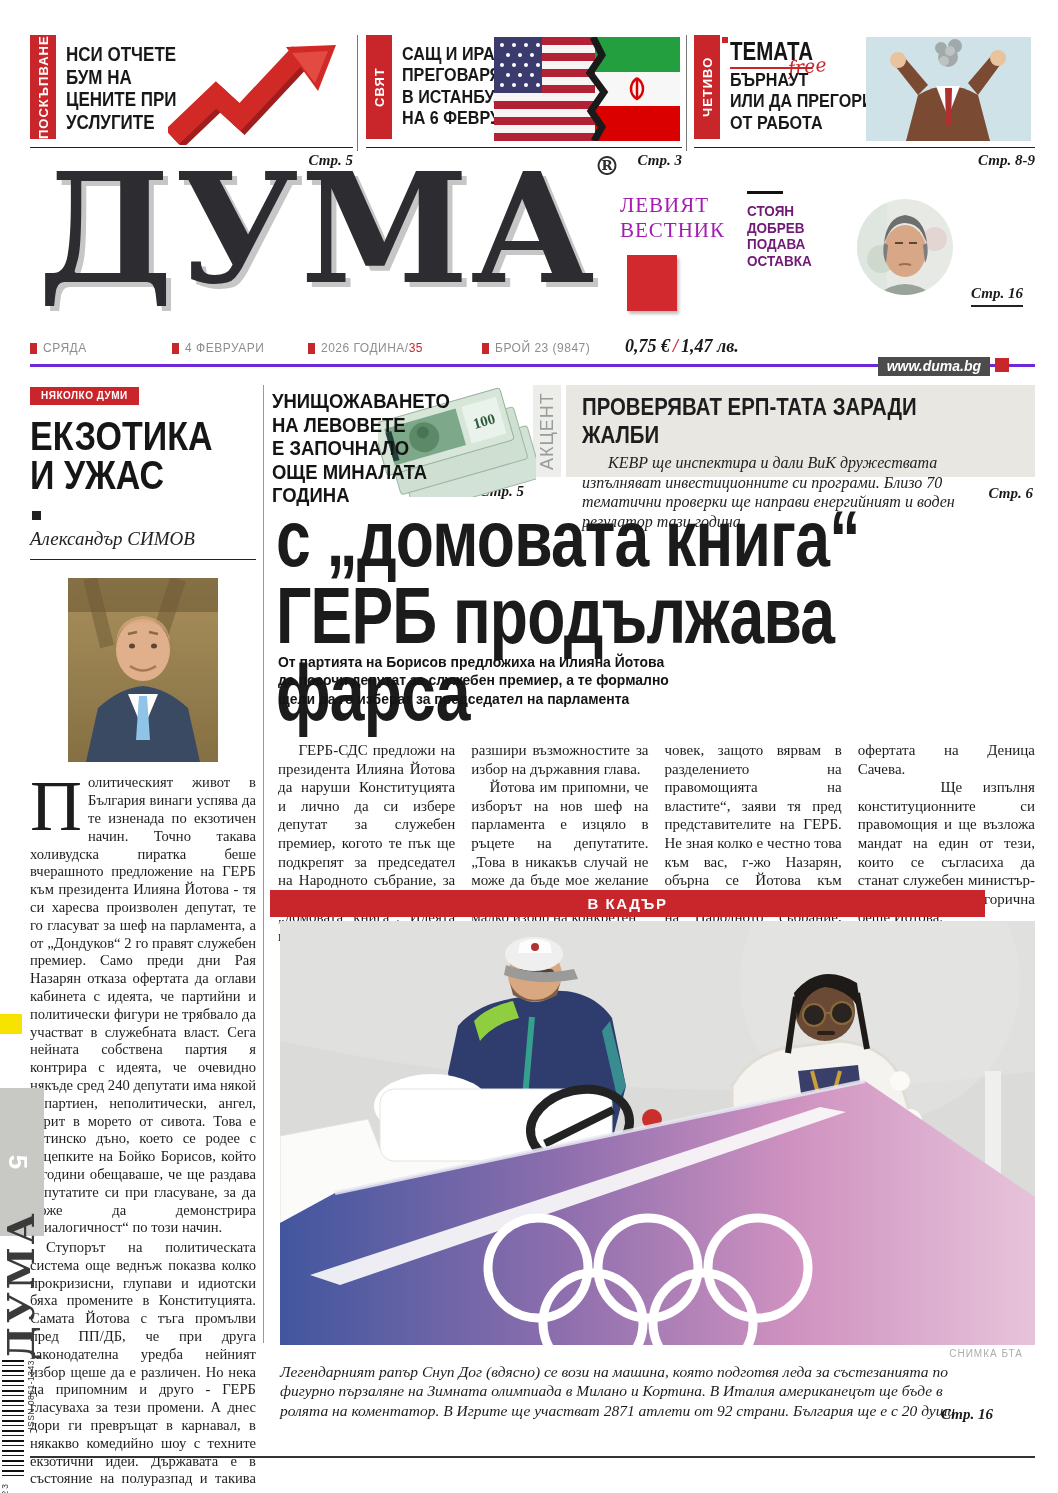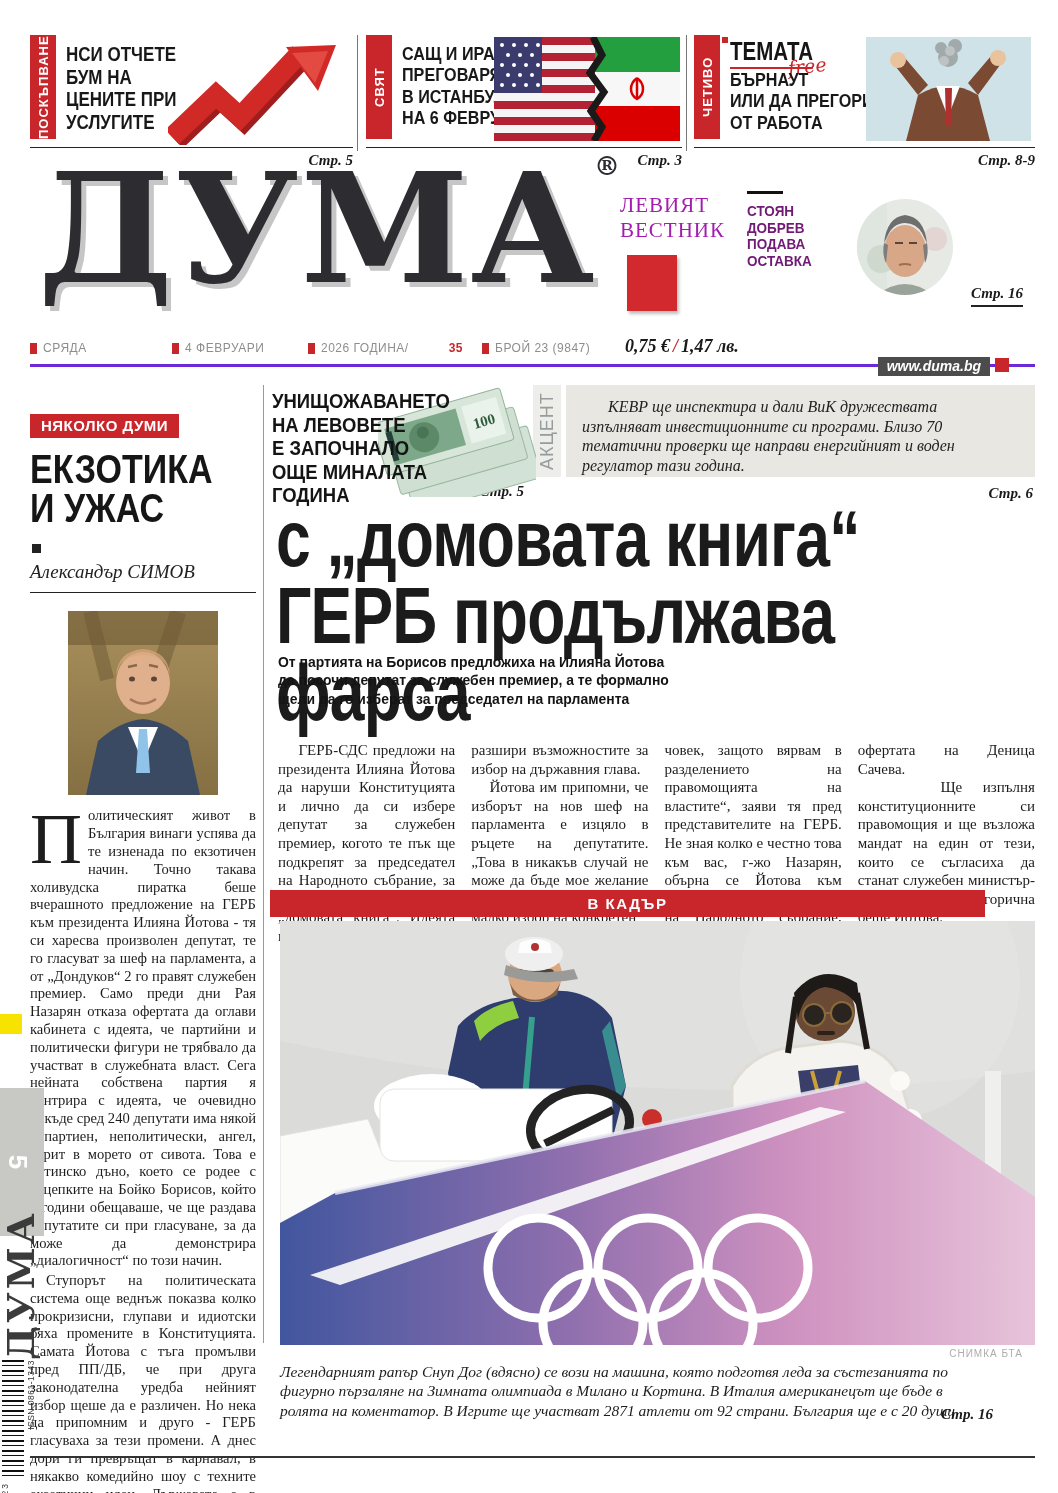--- a/index.html
+++ b/index.html
@@ -41,31 +41,31 @@
   .side-teaser { position:absolute; left:715px; top:0; width:290px; height:140px; }
   .side-rule { position:absolute; left:2px; top:8px; width:36px; height:3px; background:#111; }
   .side-head { position:absolute; left:2px; top:20px; font-weight:bold; font-size:15px; line-height:1.1; color:#701a75; }
   .dobrev-photo { position:absolute; left:112px; top:16px; width:96px; height:96px; border-radius:50%; overflow:hidden; }
   .side-page { position:absolute; left:226px; top:102px; border-bottom:2px solid #222; padding-bottom:3px; }
 
   
   .datebar { position:absolute; left:30px; top:338px; width:1005px; height:22px; font-size:12px; color:#8e8e8e; }
   .db-item { position:absolute; top:3px; display:flex; align-items:center; gap:6px; letter-spacing:.5px; }
   .db-sq { width:7px; height:11px; background:#c9262c; flex:none; }
-  .db-red { color:#c9262c; font-weight:bold;margin-left:40px; }
+  .db-red { color:#c9262c; font-weight:normal; }
   .price { position:absolute; left:595px; top:-2px; font-family:"Liberation Serif", serif; font-weight:bold; font-style:italic; font-size:18px; color:#1a1a1a; }
   .price .sep { color:#c9262c; padding:0 3px; }
   .datebar-rule { position:absolute; left:30px; top:364px; width:1005px; height:3px; background:#6d28d9; }
   .site-box { position:absolute; right:45px; top:-7px; background:#4c4c4c; color:#fff; font-weight:bold; font-style:italic; font-size:14px; padding:1px 9px 2px; }
   .site-sq { position:absolute; right:26px; top:-6px; width:14px; height:14px; background:#c9262c; }
 
   
   .vdivider { position:absolute; left:263px; top:385px; width:1px; height:958px; background:#999; }
   .sidebar { position:absolute; left:30px; top:385px; width:226px; }
-  .kicker { display:inline-block; background:#c9262c; color:#fff; font-weight:bold; font-size:15px; padding:3px 11px 4px; letter-spacing:.5px;margin-top:29px; }
+  .kicker { display:inline-block; background:#c9262c; color:#fff; font-weight:bold; font-size:10px; padding:3px 11px 4px; letter-spacing:.5px; }
   .op-title { margin-top:12px; font-weight:bold; font-size:40px; line-height:.98; color:#161616; }
   .op-bullet { width:9px; height:9px; background:#222; margin:16px 0 8px 2px; }
   .op-author { font-family:"Liberation Serif", serif; font-style:italic; font-size:19px; color:#222; }
   .op-rule { border-top:1.5px solid #222; margin-top:9px; }
   .author-photo { width:150px; height:184px; margin:18px auto 12px; display:block; }
   .op-body { font-family:"Liberation Serif", serif; font-size:14.6px; line-height:1.22; text-align:justify; color:#1d1d1d; }
   .op-body .drop { float:left; font-size:72px; line-height:.8; padding:4px 6px 0 0; font-family:"Liberation Serif", serif; }
   .op-p2 { text-indent:16px; margin-top:2px; }
 
   
@@ -340,20 +340,21 @@
       </svg>
       <div class="money-head"><span class="cond preline" style="transform:scaleX(.88);">УНИЩОЖАВАНЕТО
 НА ЛЕВОВЕТЕ
 Е ЗАПОЧНАЛО
 ОЩЕ МИНАЛАТА ГОДИНА</span></div>
       <div class="money-page pageref">Стр. 5</div>
     </div>
 
     <div class="akcent-label">АКЦЕНТ</div>
     <div class="akcent-box">
+      <div class="akcent-head"><span class="cond">ПРОВЕРЯВАТ ЕРП-ТАТА ЗАРАДИ ЖАЛБИ</span></div>
       <div class="akcent-text">КЕВР ще инспектира и дали ВиК дружествата изпълняват инвестиционните си програми. Близо 70 тематични проверки ще направи енергийният и воден регулатор тази година.</div>
     </div>
     <div class="akcent-page pageref">Стр. 6</div>
 
     <div class="lead-head">
       <div><span class="cond">с „домовата книга“</span></div>
       <div><span class="cond">ГЕРБ продължава фарса</span></div>
     </div>
     <div class="lead-sub"><span class="cond preline" style="transform:scaleX(.93);">От партията на Борисов предложиха на Илияна Йотова
 да посочи депутат за служебен премиер, а те формално

